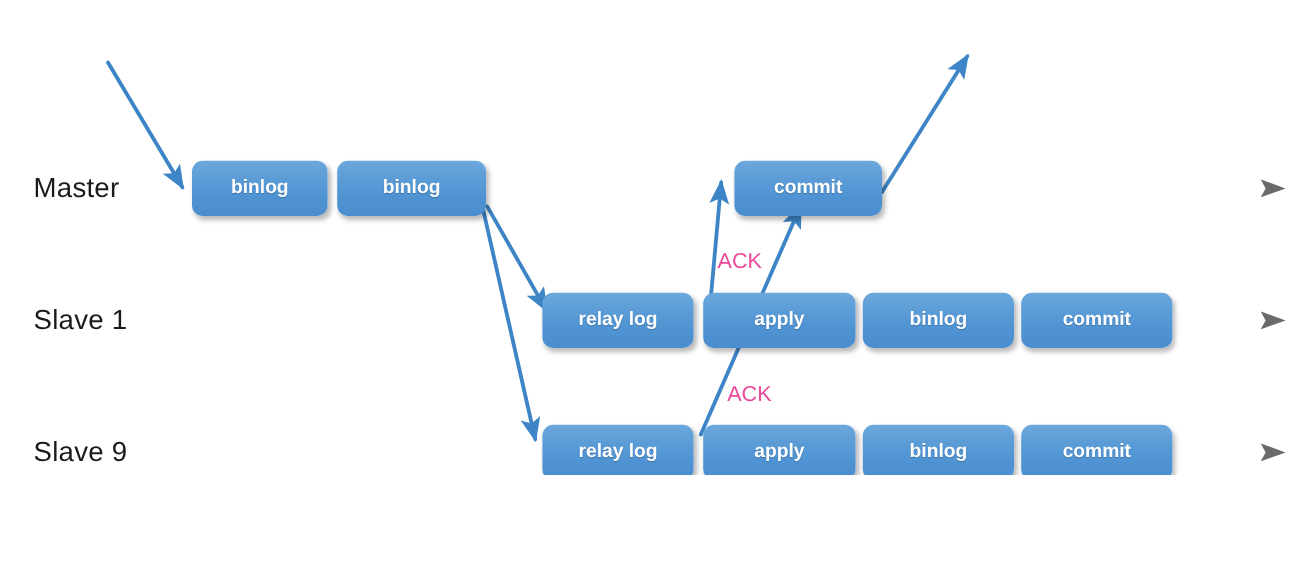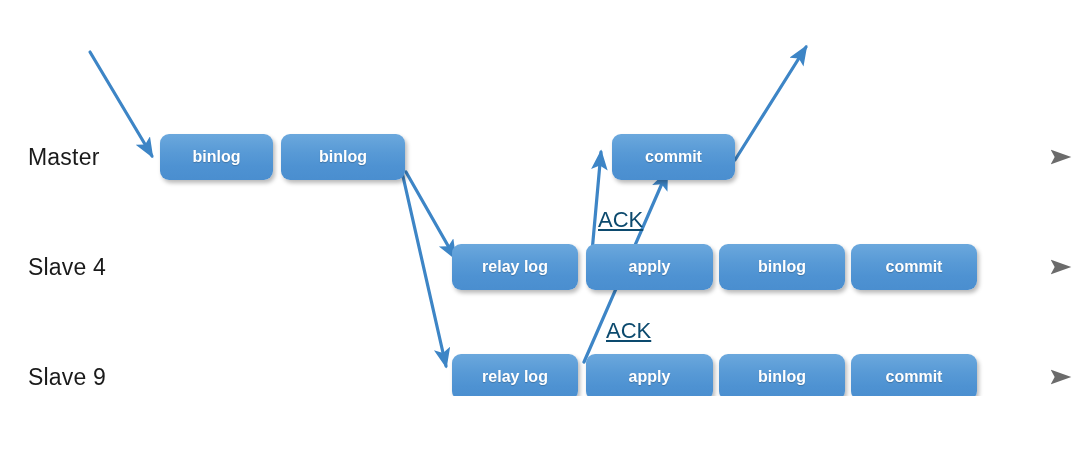--- a/index.html
+++ b/index.html
@@ -51,25 +51,24 @@
     font-family: "Liberation Sans", sans-serif;
     font-size: 16px;
     font-weight: bold;
     color: #ffffff;
     white-space: nowrap;
     text-shadow: 0 1px 1px rgba(0,0,0,0.22);
   }
   .ack-label {
     position: absolute;
     font-family: "Liberation Sans", sans-serif;
-    font-size: 22px;
-    color: #0c4a6e;
+    font-size: 18px;
+    color: #ec4899;
     white-space: nowrap;
     z-index: 7;
-    text-decoration: underline;
   }
 </style>
 </head>
 <body>
 
 <div id="diagram-root">
 
   <svg id="diagram-svg" viewBox="0 0 1080 472" xmlns="http://www.w3.org/2000/svg">
     <defs>
       <marker id="gray-arrowhead" markerWidth="9" markerHeight="9" refX="7.5" refY="3.2" orient="auto" markerUnits="strokeWidth">
@@ -93,21 +92,21 @@
         <line x1="406" y1="172" x2="455" y2="258" stroke="#3d85c6" stroke-width="3.2" stroke-linecap="round" marker-end="url(#blue-arrowhead)"></line>
         <line x1="402" y1="172" x2="446" y2="366" stroke="#3d85c6" stroke-width="3.2" stroke-linecap="round" marker-end="url(#blue-arrowhead)"></line>
         <line x1="592" y1="252" x2="601" y2="152" stroke="#3d85c6" stroke-width="3.2" stroke-linecap="round" marker-end="url(#blue-arrowhead)"></line>
         <line x1="584" y1="362" x2="667" y2="172" stroke="#3d85c6" stroke-width="3.2" stroke-linecap="round" marker-end="url(#blue-arrowhead)"></line>
         <line x1="735" y1="160" x2="806" y2="47" stroke="#3d85c6" stroke-width="3.2" stroke-linecap="round" marker-end="url(#blue-arrowhead)"></line>
       </g>
   </svg>
 
   <div id="labels-layer">
       <div class="row-label" style="left: 28px; top: 157px;">Master</div>
-      <div class="row-label" style="left: 28px; top: 267px;">Slave 4</div>
+      <div class="row-label" style="left: 28px; top: 267px;">Slave 1</div>
       <div class="row-label" style="left: 28px; top: 377px;">Slave 9</div>
     </div>
   <div id="boxes-layer">
       <div class="node-box" style="left: 160px; top: 157px; width: 113px;">
         <span>binlog</span>
       </div>
       <div class="node-box" style="left: 281px; top: 157px; width: 124px;">
         <span>binlog</span>
       </div>
       <div class="node-box" style="left: 612px; top: 157px; width: 123px;">

